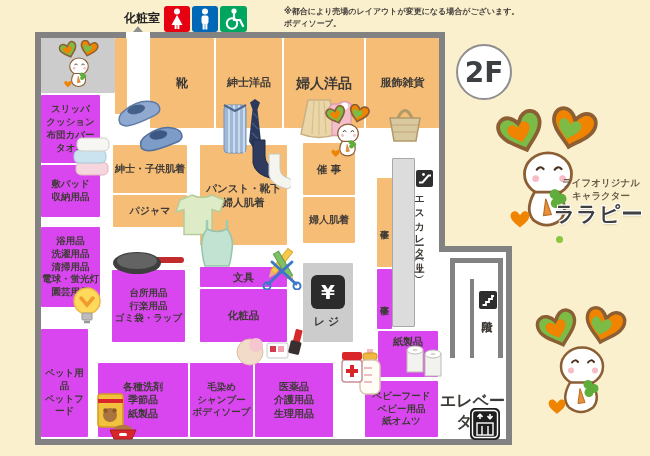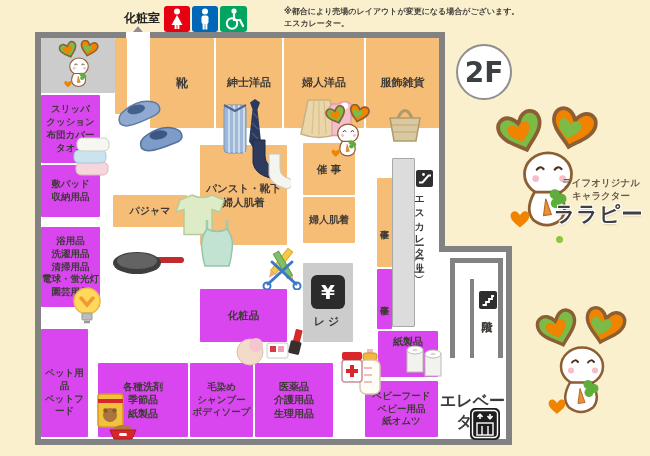--- a/index.html
+++ b/index.html
@@ -98,59 +98,64 @@
       </svg>
   </div>
   <div class="toilet-chip" style="left:220px;top:6px;width:27px;background:#00A560">
     <svg width="27" height="26">
         <circle cx="14" cy="5" r="2.6" fill="#fff"></circle>
         <path d="M14,8 v6 h6 l3,6" stroke="#fff" stroke-width="2.2" fill="none" stroke-linecap="round"></path>
         <circle cx="12" cy="17.5" r="5.2" stroke="#fff" stroke-width="2" fill="none"></circle>
       </svg>
   </div>
   <div class="abs disclaimer" style="left:284px;top:6px;width:340px">※都合により売場のレイアウトが変更になる場合がございます。
-エスカレーター。</div>
+ボディソープ。</div>
   <div class="abs badge" style="left:456px;top:44px">2F</div>
 
   <div class="abs map-main"></div>
   <div class="abs map-ext"></div>
   <div class="abs gap" style="left:126px;top:32px;width:24px;height:6px"></div>
 
   <div class="box graybox" style="left:41px;top:38px;width:74px;height:55px"></div>
   <svg class="ico" viewBox="0 0 100 118" style="left:55px;top:40px" width="48" height="52">
       <use href="#larapy"></use>
     </svg>
 
   <div class="box orange" style="left:115px;top:38px;width:12px;height:76px"></div>
 
   <div class="box orange" style="left:150px;top:38px;width:64px;height:90px;font-size:12px">靴</div>
   <div class="box orange" style="left:216px;top:38px;width:66px;height:90px;font-size:11px">紳士洋品</div>
-  <div class="box orange" style="left:284px;top:38px;width:80px;height:90px;font-size:11px">婦人洋品</div>
+  <div class="box orange" style="left:284px;top:38px;width:80px;height:90px;font-size:14px">婦人洋品</div>
   <div class="box orange" style="left:366px;top:38px;width:73px;height:90px;font-size:11px">服飾雑貨</div>
 
   <div class="box purple" style="left:41px;top:95px;width:59px;height:68px;font-size:9.5px">スリッパ
 クッション
 布団カバー
 タオル</div>
   <div class="box purple" style="left:41px;top:165px;width:59px;height:52px;font-size:9.5px">敷パッド
 収納用品</div>
   <div class="box purple" style="left:41px;top:227px;width:59px;height:80px;font-size:9.5px">浴用品
 洗濯用品
 清掃用品
 電球・蛍光灯
 園芸用品</div>
   <div class="box purple" style="left:41px;top:329px;width:47px;height:108px;font-size:9.5px;align-items:flex-start;padding-top:38px">ペット用品
 ペットフード</div>
 
+  <div class="box orange" style="left:113px;top:145px;width:74px;height:48px;font-size:10px">紳士・子供肌着</div>
   <div class="box orange" style="left:113px;top:195px;width:74px;height:32px;font-size:10px">パジャマ</div>
   <div class="box orange" style="left:200px;top:145px;width:87px;height:100px;font-size:10.5px">パンスト・靴下
 婦人肌着</div>
   <div class="box orange" style="left:303px;top:143px;width:52px;height:52px;font-size:10.5px">催 事</div>
   <div class="box orange" style="left:303px;top:197px;width:52px;height:46px;font-size:10px">婦人肌着</div>
 
+  <div class="box purple" style="left:112px;top:270px;width:73px;height:72px;font-size:9.5px">台所用品
+行楽用品
+ゴミ袋・ラップ</div>
+  <div class="box purple" style="left:200px;top:267px;width:87px;height:20px;font-size:10.5px">文具</div>
   <div class="box purple" style="left:200px;top:289px;width:87px;height:53px;font-size:10.5px">化粧品</div>
 
   <div class="box graybox" style="left:303px;top:263px;width:50px;height:79px">
     <div class="yen-chip">¥</div>
     <div class="register-label">レジ</div>
   </div>
 
   <div class="box purple" style="left:98px;top:363px;width:90px;height:74px;font-size:10px">各種洗剤
 季節品
 紙製品</div>

